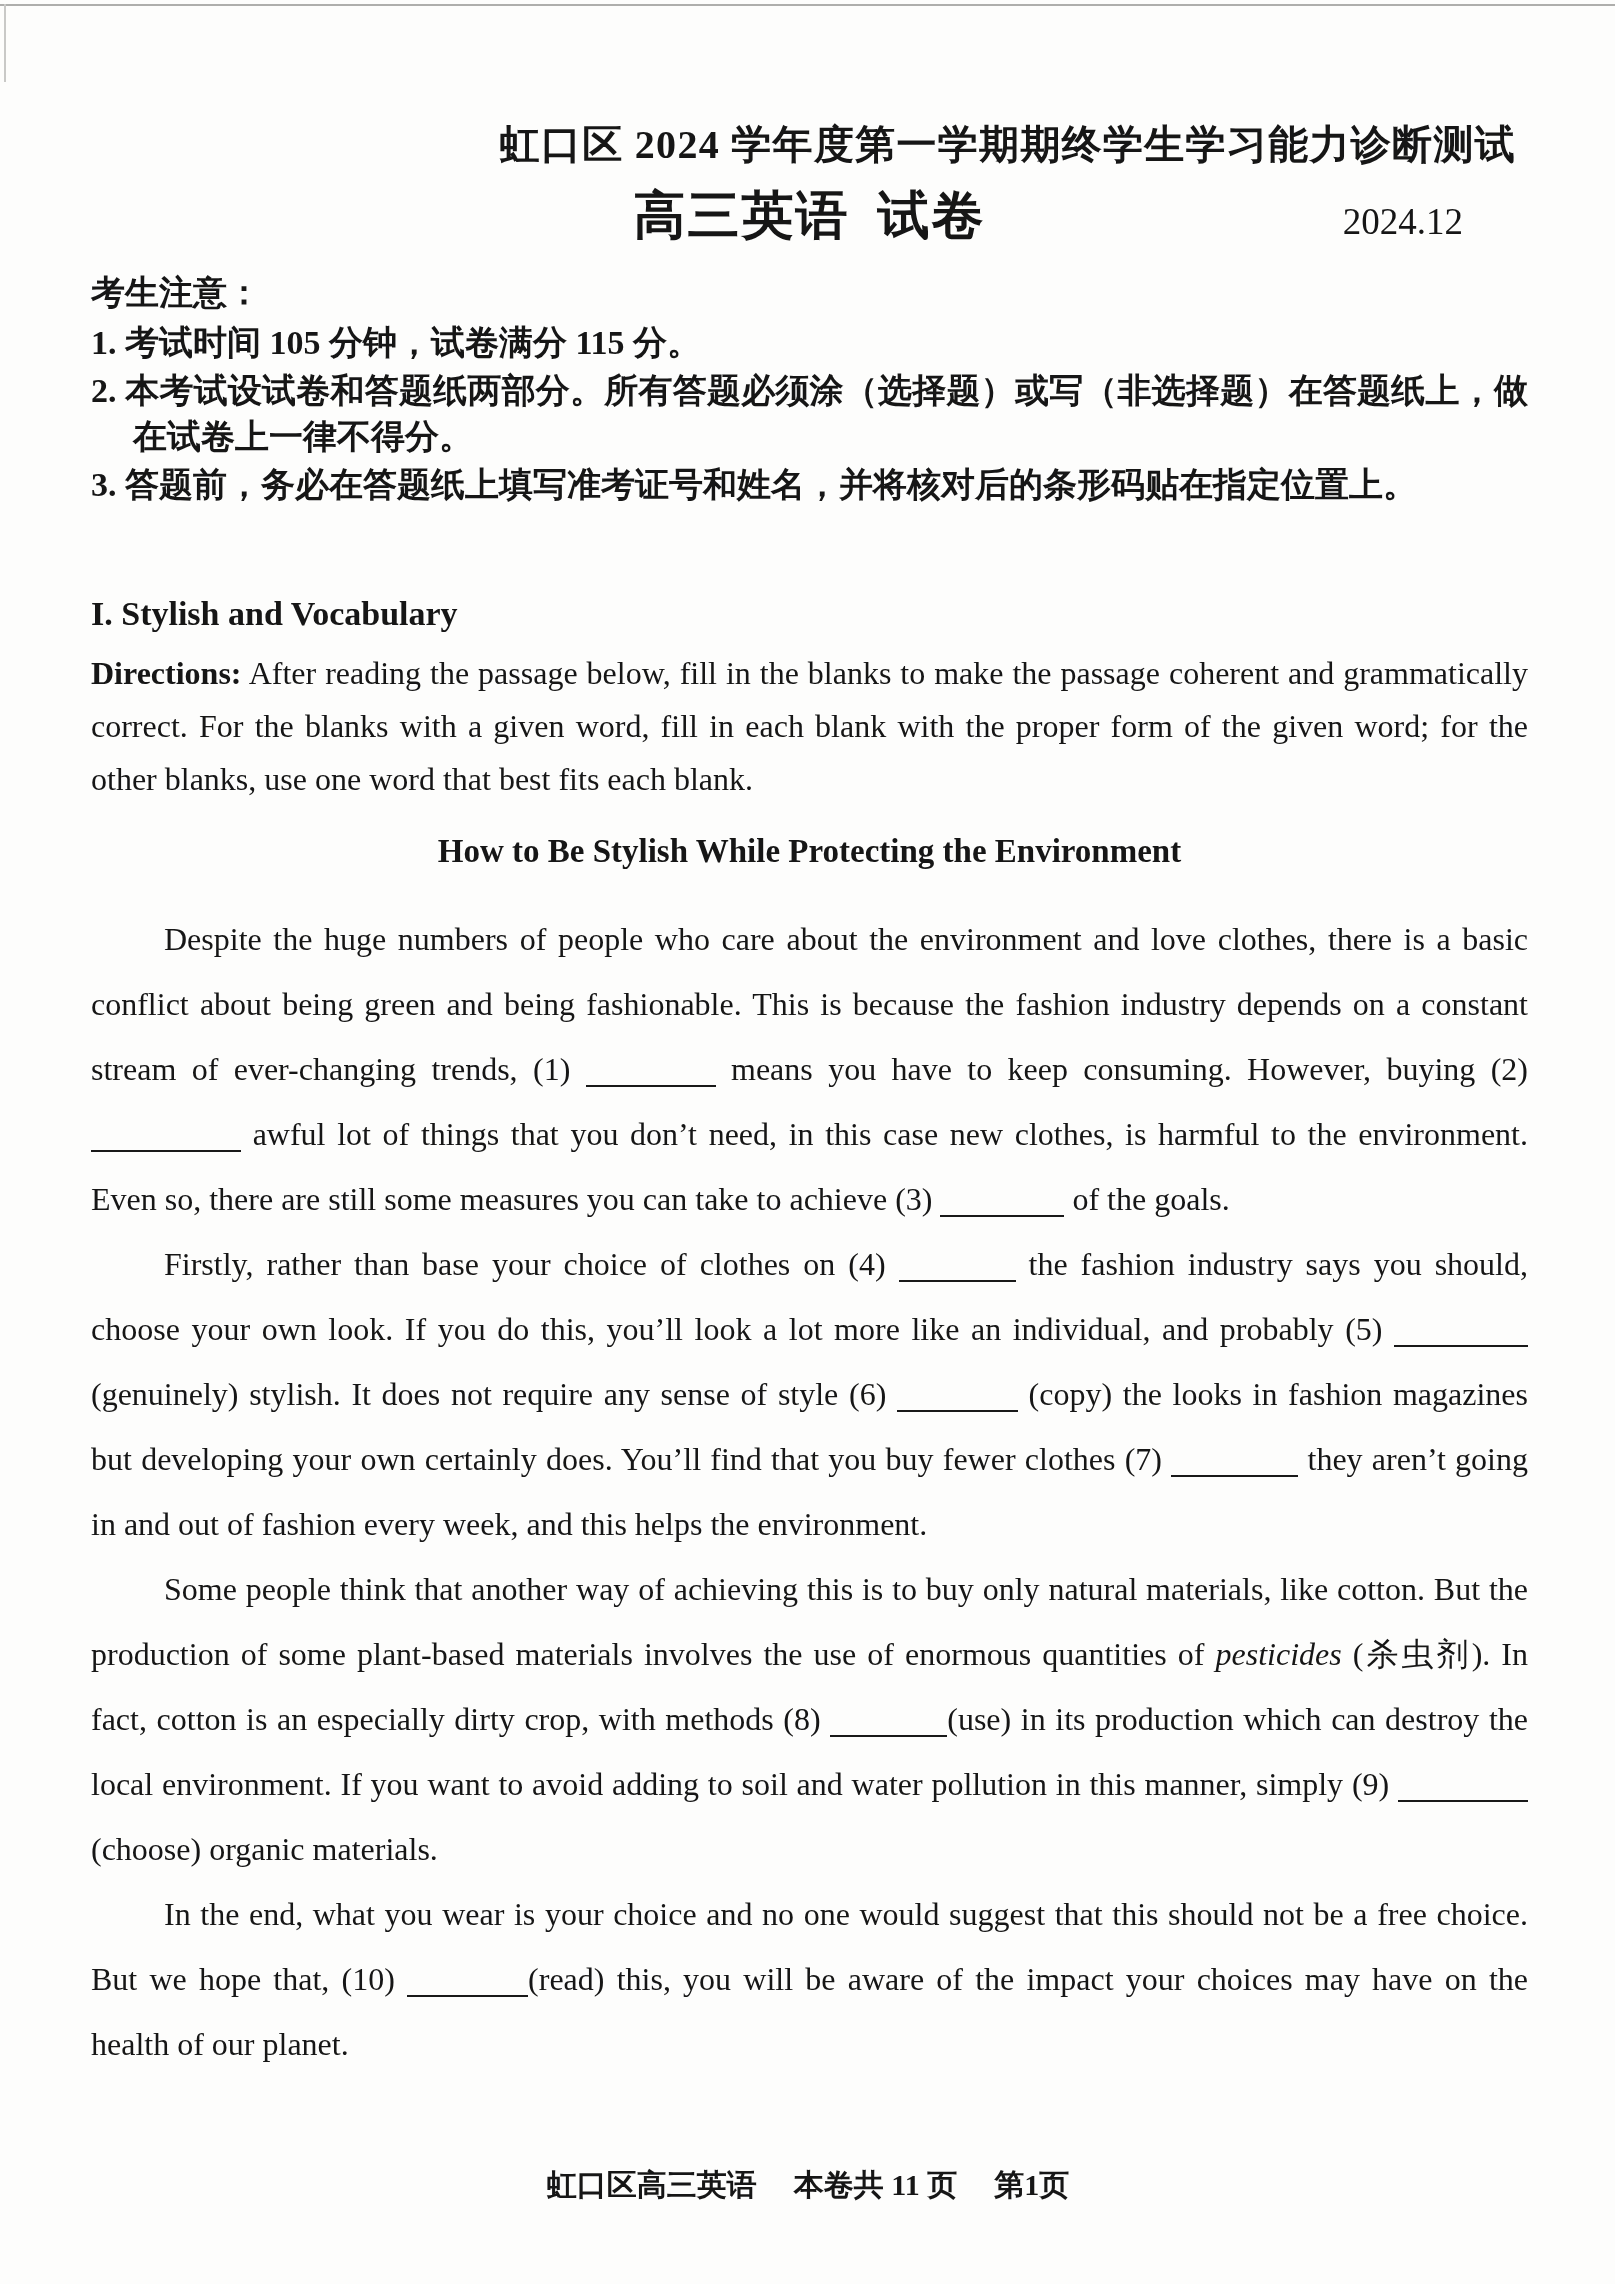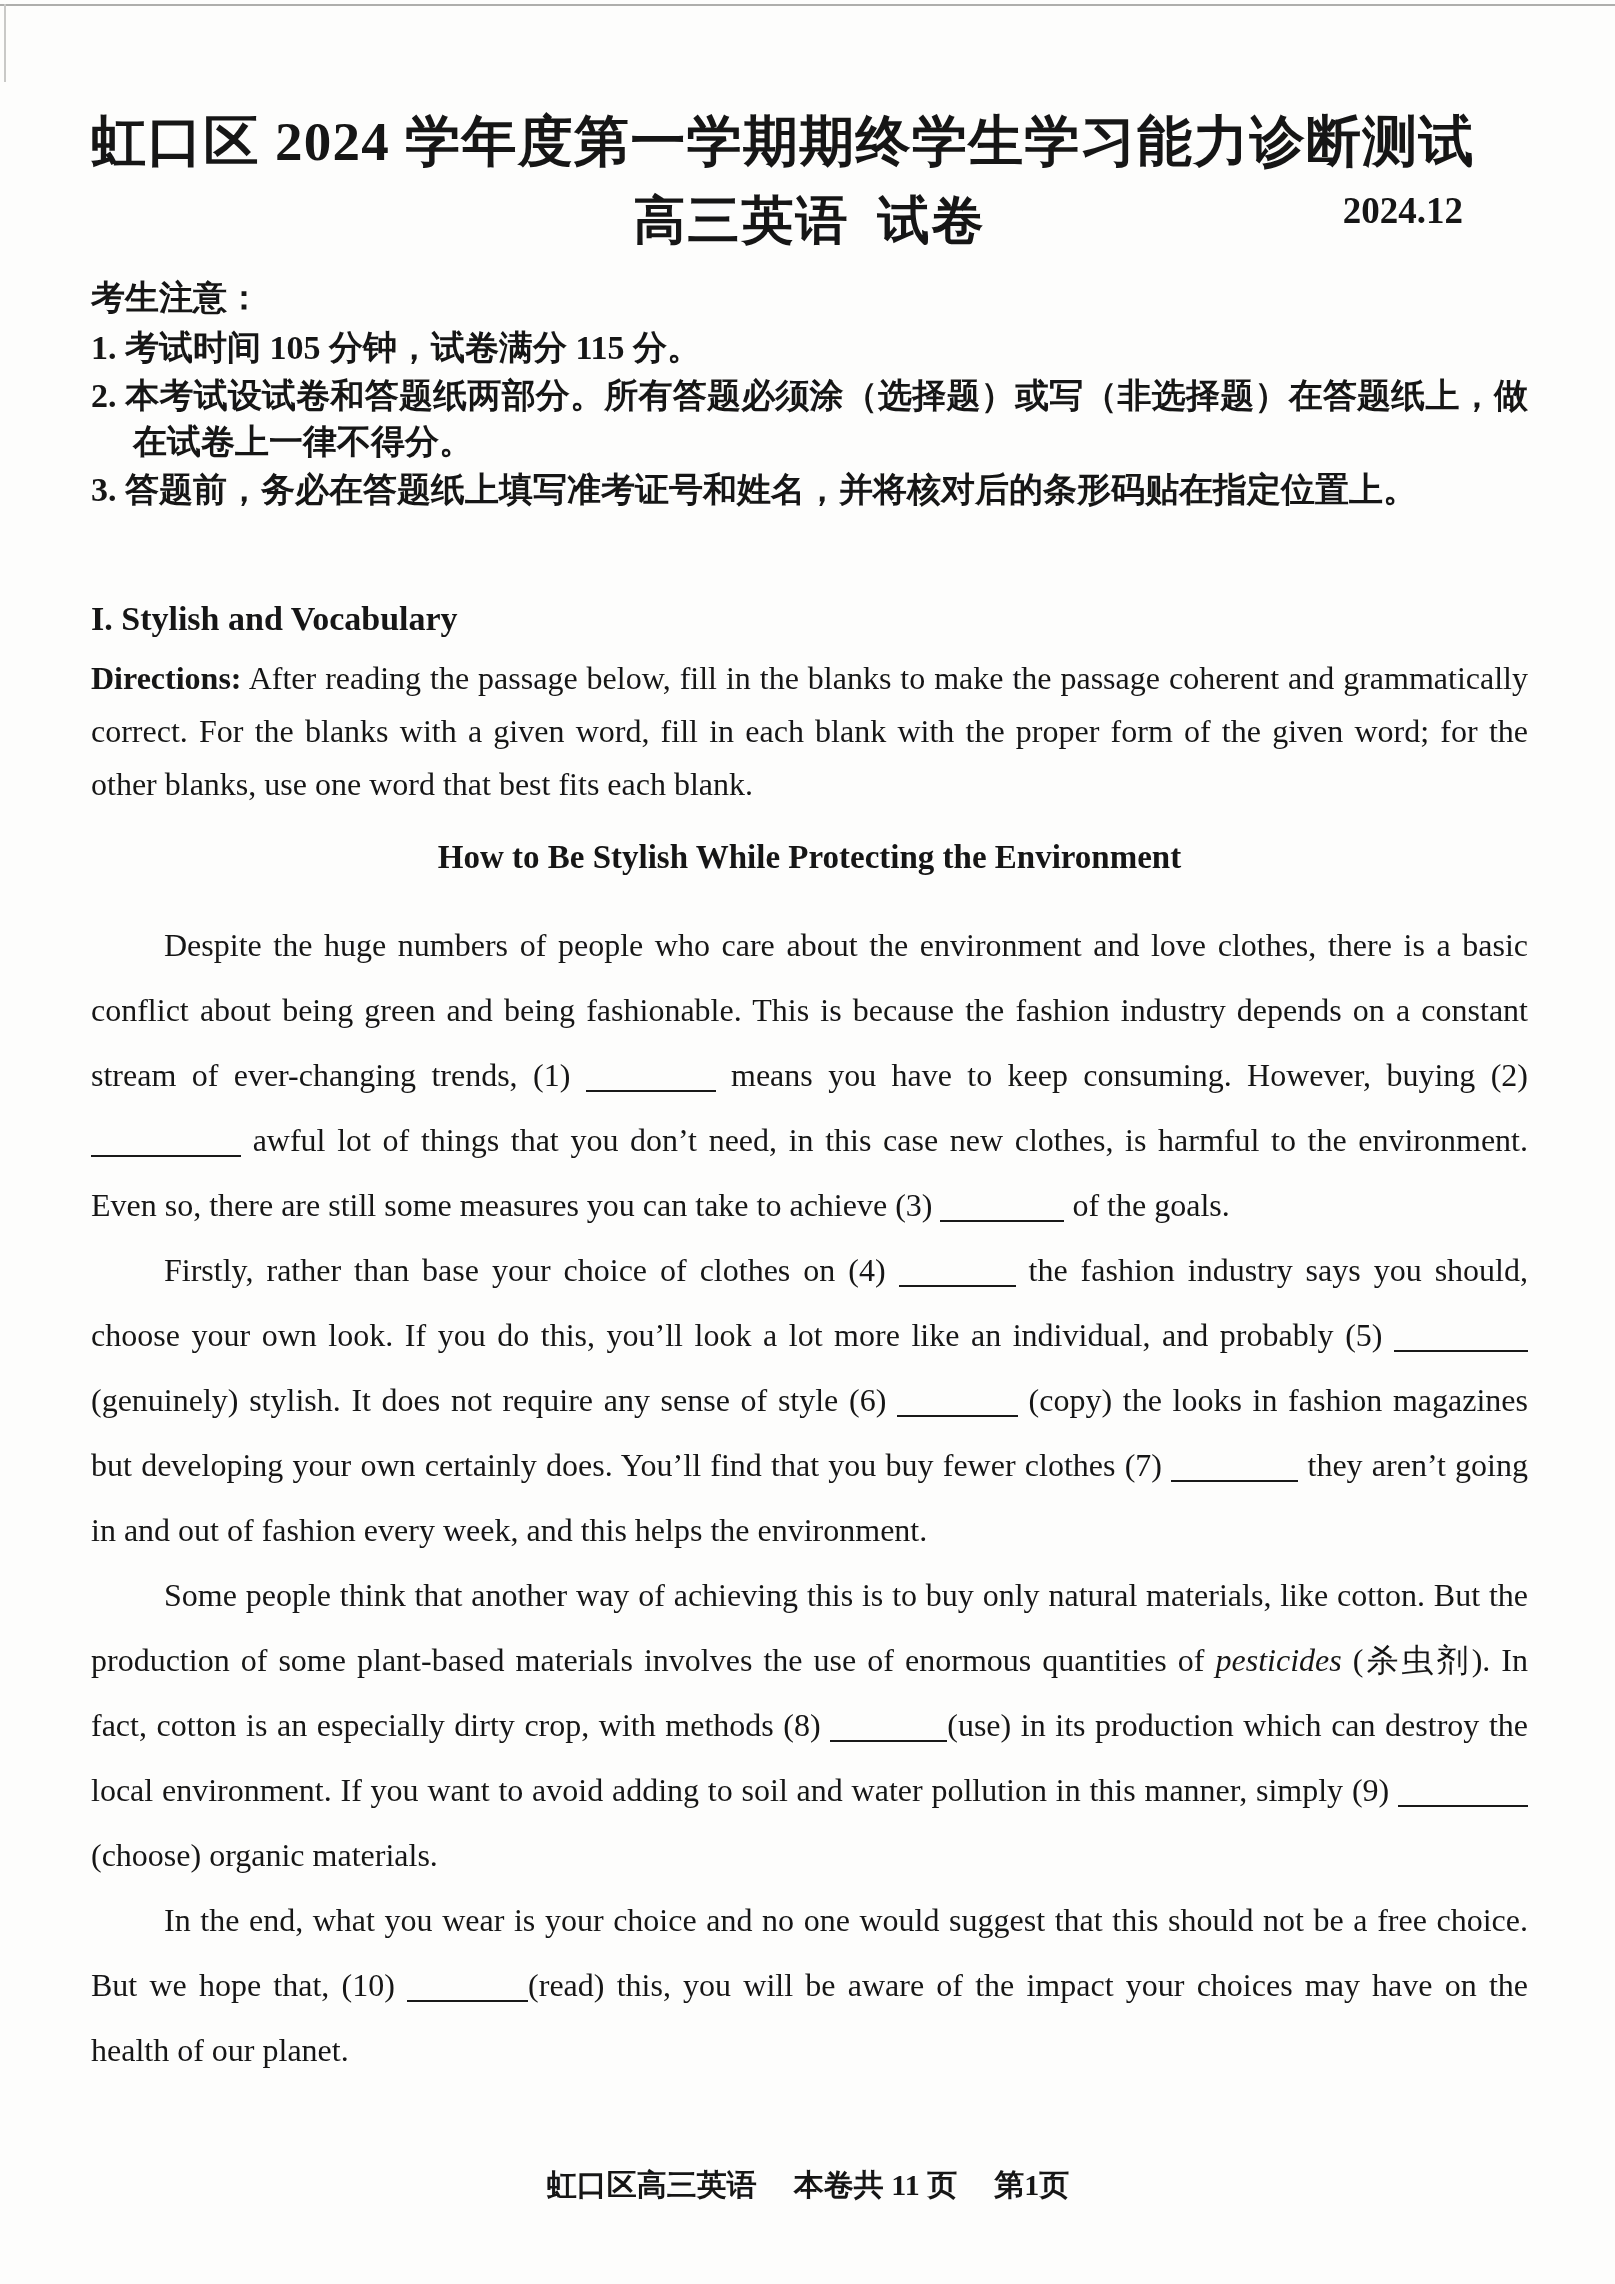--- a/index.html
+++ b/index.html
@@ -20,45 +20,45 @@
   .scan-edge-left {
     position: absolute; top: 3.9px; left: 3.9px;
     width: 2px; height: 78px; background: #c9c9c7;
   }
   .content {
     position: absolute;
     left: 91px; top: 110px;
     width: 1437px;
   }
   .title1 {
-    margin: 0;
-    font-size: 55px;
+    margin: 12px;
+    font-size: 40px;
     font-weight: bold;
-    text-align: left;
+    text-align: right;
     letter-spacing: 1.3px;
     white-space: nowrap;
     line-height: 1.15;
   }
   .title2-row {
     position: relative;
     margin-top: 18px;
     text-align: center;
     line-height: 1.15;
   }
   .title2 {
     font-size: 52px;
     font-weight: bold;
     letter-spacing: 2px;
     white-space: pre;
   }
   .exam-date {
     position: absolute;
-    right: 65px; bottom: 19px;
+    right: 65px; bottom: 2px;
     font-size: 37px;
-    font-weight: 700;
+    font-weight: 400;
   }
   .notice { margin-top: 22px; }
   .notice-label {
     font-size: 34px;
     font-weight: bold;
     line-height: 50px;
     margin: 0;
   }
   .notice-item {
     font-size: 34px;

